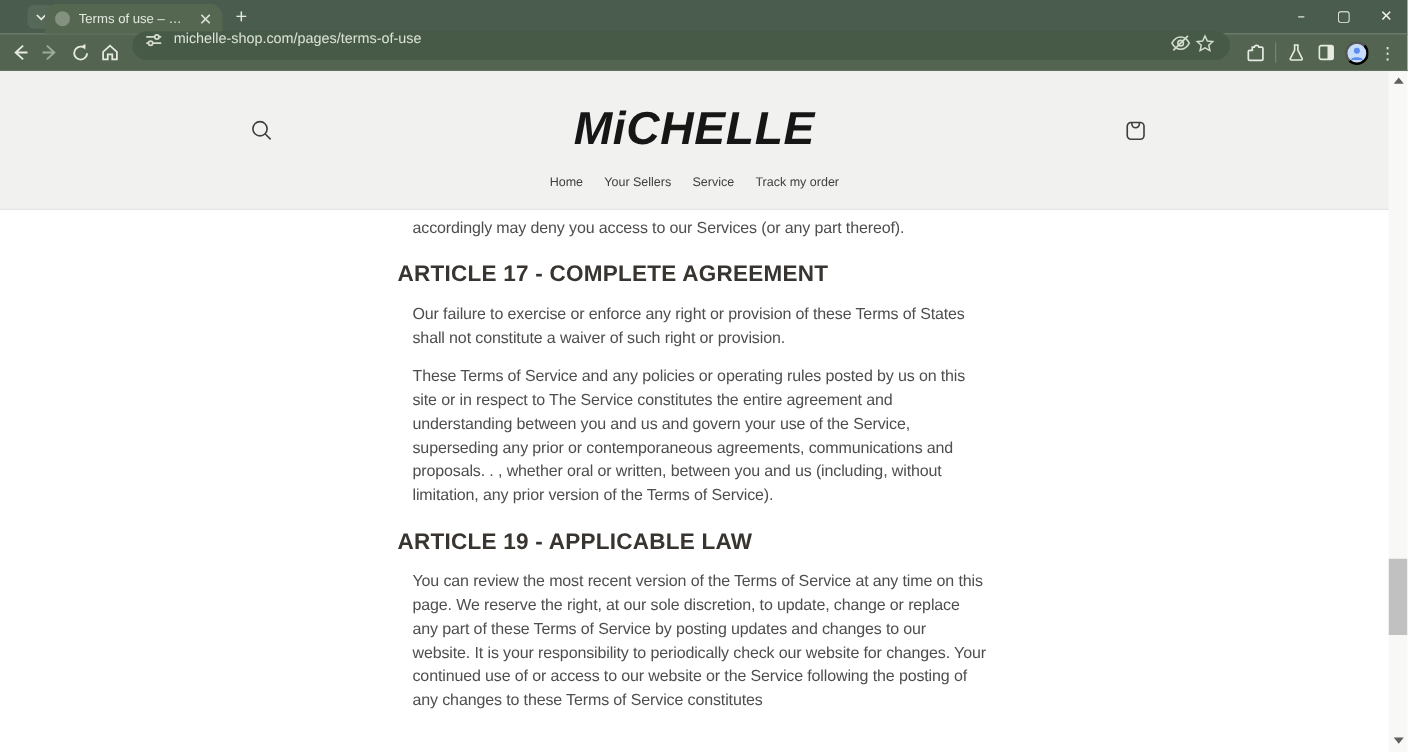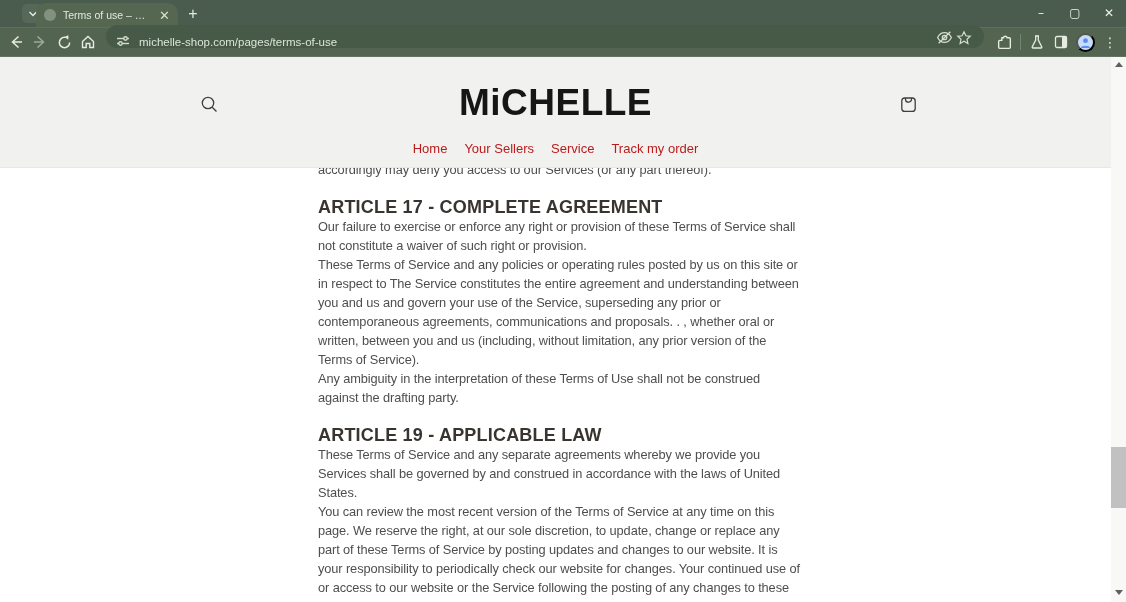--- a/index.html
+++ b/index.html
@@ -28,45 +28,45 @@
     font-family:"DejaVu Sans", sans-serif; }
 
   .toolbar { position:absolute; left:0; top:27px; width:1126px; height:30px; background:#536551;
     border-top:1px solid #5e705c; border-bottom:1px solid #62735f;
     display:flex; align-items:center; }
   .tb-icon { width:24px; height:24px; border:none; background:transparent; color:#e6ebe2;
     display:flex; align-items:center; justify-content:center; cursor:pointer; flex:0 0 auto; }
   .tb-icon.dim { color:#9cab9a; }
   .tb-sep { width:1px; height:16px; background:#748471; margin:0 4px; flex:0 0 auto; }
   .omnibox { height:23px; background:#475a48; border-radius:12px; margin:0 8px 12px 6px;
-    flex:1 1 auto; display:flex; align-items:flex-end; padding:0 10px; min-width:0; }
+    flex:1 1 auto; display:flex; align-items:flex-start; padding:0 10px; min-width:0; }
   .omnibox .url { color:#dce4d9; font-size:11.5px; white-space:nowrap; overflow:hidden;
     flex:1; margin-left:9px; }
   .omni-icon { width:20px; height:20px; border:none; background:transparent; color:#d3dccf;
     display:flex; align-items:center; justify-content:center; cursor:pointer; flex:0 0 auto; }
   .avatar { width:19px; height:19px; border-radius:50%; background:#c7dcf8; display:flex;
     align-items:center; justify-content:center; cursor:pointer; flex:0 0 auto; margin:0 3px; }
 
   
   .page { position:absolute; left:0; top:57px; width:1126px; height:545px; background:#ffffff;
     overflow:hidden; }
 
   .content { position:absolute; left:318px; top:103px; width:484px; color:#4e4e4e;
     font-size:12.8px; line-height:19px; letter-spacing:-0.1px; z-index:1; }
   .content h2 { font-size:18px; line-height:19px; font-weight:bold; color:#383430;
     letter-spacing:0.2px; margin-top:19px; }
-  .content p { margin:0; }
+  .content p { margin:12px; }
 
   .site-header { position:absolute; left:0; top:0; width:1111px; height:111px; background:#f1f1ef;
     border-bottom:1px solid #e7e7e4; z-index:2; }
   .logo { position:absolute; left:0; top:27px; width:1111px; text-align:center;
-    font-size:37px; font-weight:800; letter-spacing:0.5px; color:#161616; line-height:38px; }
+    font-size:37px; font-weight:800; letter-spacing:0.5px; color:#161616; line-height:38px;font-style:italic; }
   .main-nav { position:absolute; left:0; top:84px; width:1111px; display:flex;
     justify-content:center; gap:17px; }
-  .main-nav a { font-size:13px; color:#b91c1c; text-decoration:none; cursor:pointer; }
+  .main-nav a { font-size:10px; color:#404040; text-decoration:none; cursor:pointer; }
   .hdr-icon { position:absolute; width:34px; height:34px; border:none; background:transparent;
     color:#3f3f3f; display:flex; align-items:center; justify-content:center; cursor:pointer; }
   .search-btn { left:192px; top:30px; }
   .cart-btn { left:891px; top:30px; }
 
   
   .scrollbar { position:absolute; right:0; top:0; width:15px; height:545px; background:#f8f8f7;
     z-index:3; }
   .scroll-arrow { position:absolute; left:0; width:15px; height:15px; background:transparent;
     border:none; cursor:pointer; }
@@ -175,26 +175,24 @@
     </button>
     <button class="tb-icon" style="margin-right:4px">⋮</button>
   </div>
 
   <div class="page">
 
     <div class="content">
       <p>accordingly may deny you access to our Services (or any part thereof).</p>
 
       <h2>ARTICLE 17 - COMPLETE AGREEMENT</h2>
-      <p>Our failure to exercise or enforce any right or provision of these Terms of Service shall not constitute a waiver of such right or provision.</p>
+      <p>Our failure to exercise or enforce any right or provision of these Terms of States shall not constitute a waiver of such right or provision.</p>
       <p>These Terms of Service and any policies or operating rules posted by us on this site or in respect to The Service constitutes the entire agreement and understanding between you and us and govern your use of the Service, superseding any prior or contemporaneous agreements, communications and proposals. . , whether oral or written, between you and us (including, without limitation, any prior version of the Terms of Service).</p>
-      <p>Any ambiguity in the interpretation of these Terms of Use shall not be construed against the drafting party.</p>
 
       <h2>ARTICLE 19 - APPLICABLE LAW</h2>
-      <p>These Terms of Service and any separate agreements whereby we provide you Services shall be governed by and construed in accordance with the laws of United States.</p>
 
       <p>You can review the most recent version of the Terms of Service at any time on this page. We reserve the right, at our sole discretion, to update, change or replace any part of these Terms of Service by posting updates and changes to our website. It is your responsibility to periodically check our website for changes. Your continued use of or access to our website or the Service following the posting of any changes to these Terms of Service constitutes</p>
     </div>
 
     <div class="site-header">
       <button class="hdr-icon search-btn">
         <svg width="19" height="19" viewBox="0 0 19 19">
             <circle cx="8" cy="8" r="5.7" fill="none" stroke="currentColor" stroke-width="1.3"></circle>
             <line x1="12.2" y1="12.2" x2="16.5" y2="16.5" stroke="currentColor" stroke-width="1.3"></line>
           </svg>

